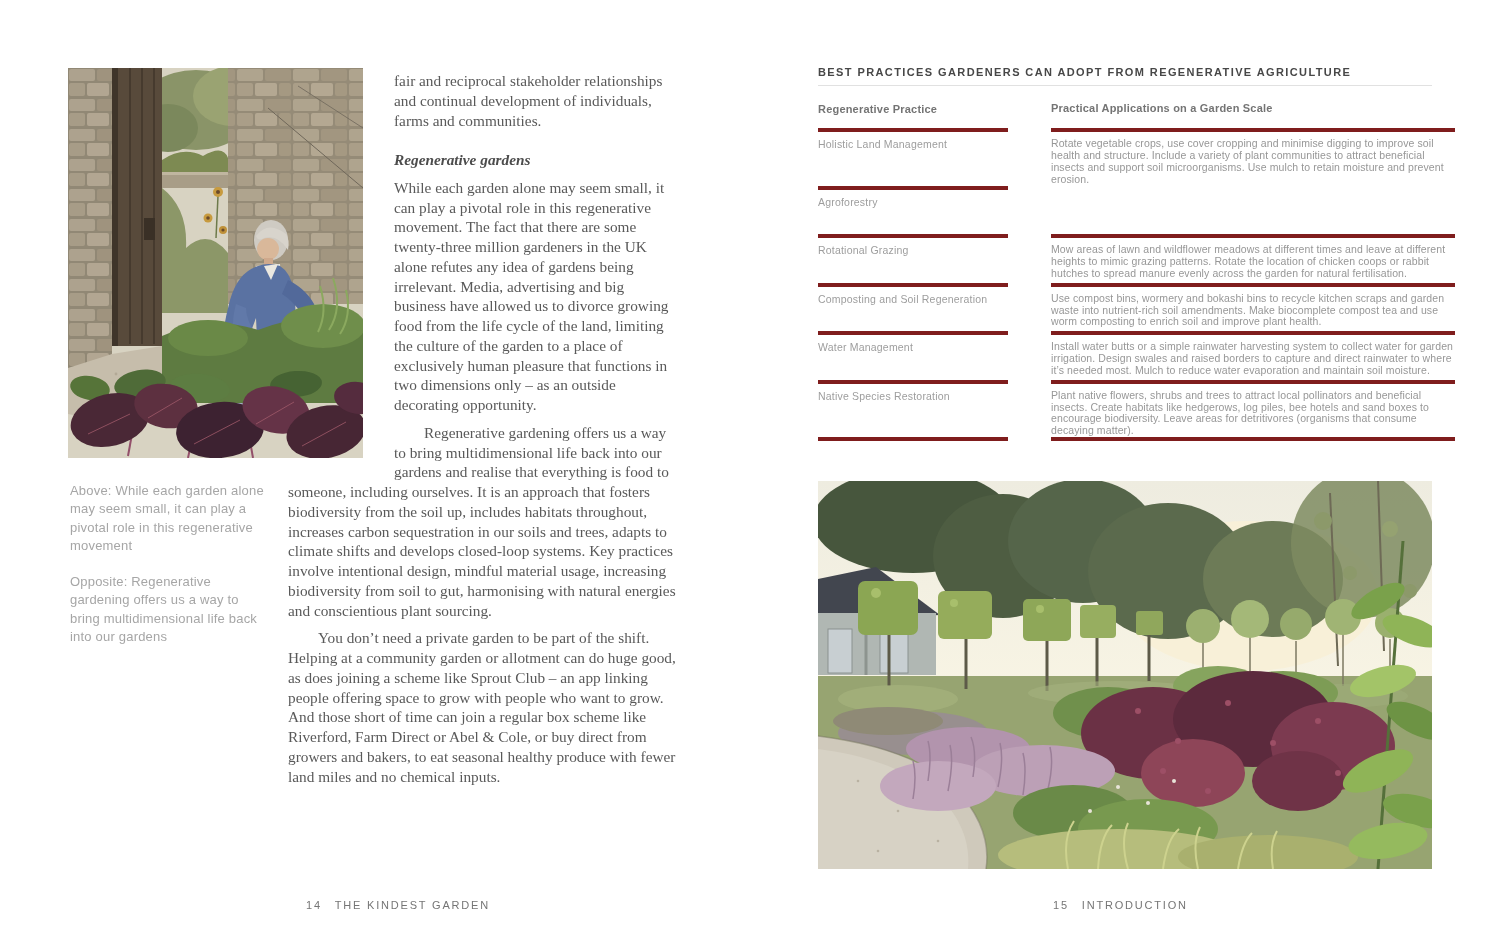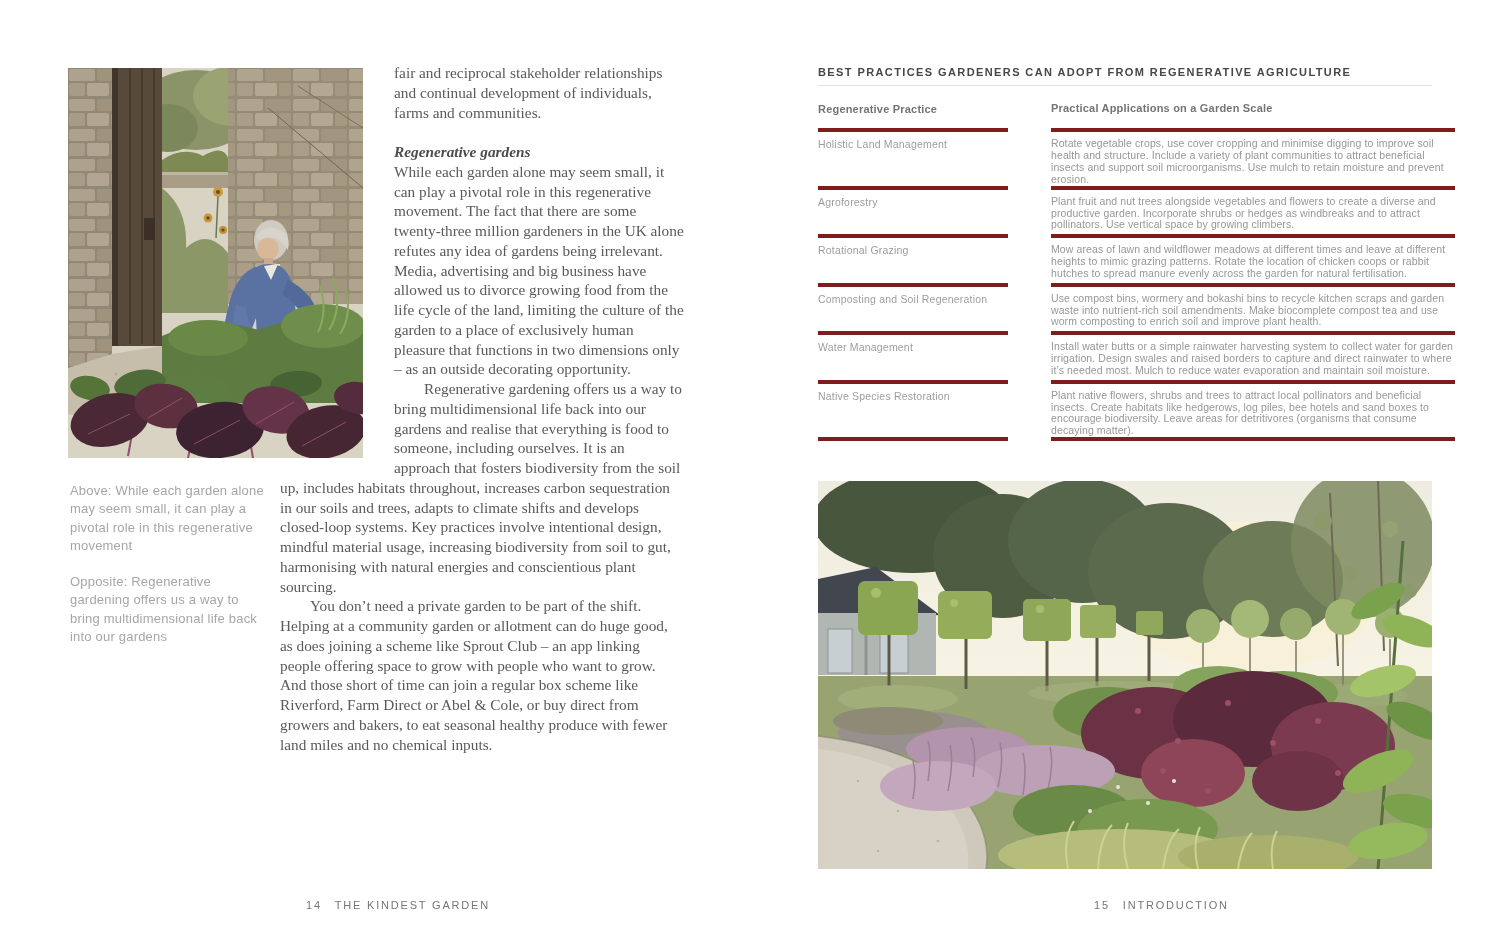--- a/index.html
+++ b/index.html
@@ -13,28 +13,28 @@
 
   
   .captions{position:absolute;left:70px;top:482px;width:196px;
             color:#a6a6a6;font-size:13px;line-height:18.3px;letter-spacing:.2px;}
   .captions p{margin:0 0 18px 0;}
 
   .bodytext{position:absolute;left:280px;top:63px;width:404px;
             font-family:"Liberation Serif",serif;font-size:15.3px;line-height:19.75px;
             color:#595959;text-align:left;}
   .float-spacer{float:left;width:114px;height:412px;}
-  .bodytext p{margin:0;}
+  .bodytext p{margin:8px;}
   .bodytext h3{margin:19.75px 0 0 0;font-size:15.3px;line-height:19.75px;
                font-weight:bold;color:#4c4c4c;font-style:italic;}
   .indent{text-indent:30px;}
 
   .footer{position:absolute;top:899px;font-size:11px;letter-spacing:1.8px;color:#757575;}
   .footer-left{left:278px;}
-  .footer-right{left:1066px;text-align:center;}
+  .footer-right{left:1025px;text-align:center;}
   .footer .pn{margin-right:13px;margin-left:28px;}
 
   
   .table-title{position:absolute;left:818px;top:66px;width:614px;
                font-size:11px;font-weight:bold;letter-spacing:1.4px;color:#474747;}
   .title-rule{position:absolute;left:818px;top:85px;width:614px;height:0;
               border-top:1px solid #e1e1e1;}
   .rtable{position:absolute;left:818px;top:103px;width:614px;}
   .trow{display:grid;grid-template-columns:190px 404px;column-gap:20px;gap:43px;}
   .trow>div{border-top:4px solid #7f1d1d;padding:6px 0 0 0;min-height:48.5px;box-sizing:border-box;}
@@ -174,21 +174,20 @@
     <div class="trow thead">
       <div class="cell-label">Regenerative Practice</div>
       <div class="cell-text">Practical Applications on a Garden Scale</div>
     </div>
     <div class="trow">
       <div class="cell-label">Holistic Land Management</div>
       <div class="cell-text">Rotate vegetable crops, use cover cropping and minimise digging to improve soil health and structure. Include a variety of plant communities to attract beneficial insects and support soil microorganisms. Use mulch to retain moisture and prevent erosion.</div>
     </div>
     <div class="trow">
       <div class="cell-label">Agroforestry</div>
-      <div class="cell-text">Plant fruit and nut trees alongside vegetables and flowers to create a diverse and productive garden. Incorporate shrubs or hedges as windbreaks and to attract pollinators. Use vertical space by growing climbers.</div>
     </div>
     <div class="trow">
       <div class="cell-label">Rotational Grazing</div>
       <div class="cell-text">Mow areas of lawn and wildflower meadows at different times and leave at different heights to mimic grazing patterns. Rotate the location of chicken coops or rabbit hutches to spread manure evenly across the garden for natural fertilisation.</div>
     </div>
     <div class="trow">
       <div class="cell-label">Composting and Soil Regeneration</div>
       <div class="cell-text">Use compost bins, wormery and bokashi bins to recycle kitchen scraps and garden waste into nutrient-rich soil amendments. Make biocomplete compost tea and use worm composting to enrich soil and improve plant health.</div>
     </div>
     <div class="trow">

